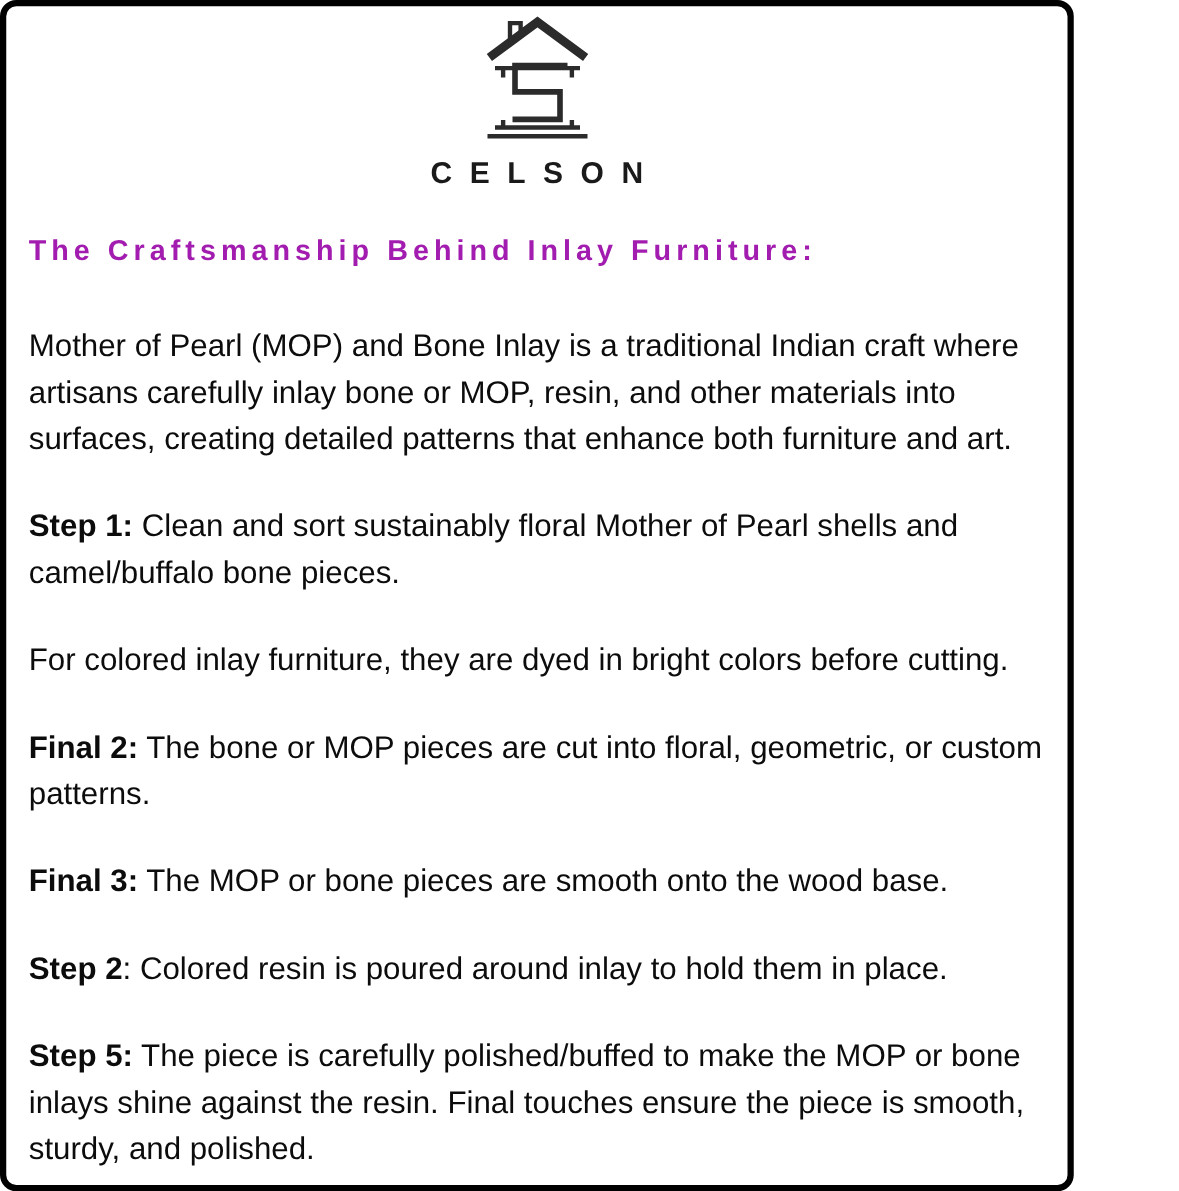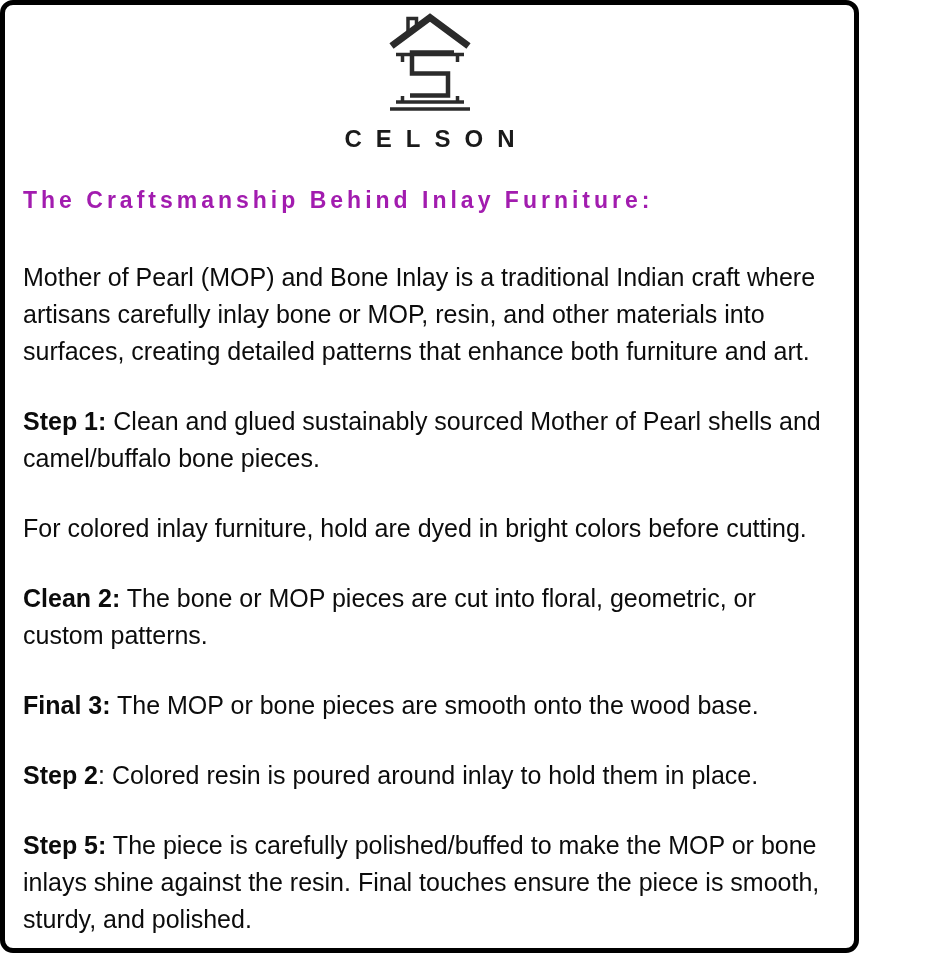--- a/index.html
+++ b/index.html
@@ -69,25 +69,25 @@
 
       <path d="M2 97 H82" stroke-width="3.5"></path>
     </svg>
     <div class="wordmark">CELSON</div>
   </div>
 
   <div class="heading">The Craftsmanship Behind Inlay Furniture:</div>
 
   <p class="body">Mother of Pearl (MOP) and Bone Inlay is a traditional Indian craft where artisans carefully inlay bone or MOP, resin, and other materials into surfaces, creating detailed patterns that enhance both furniture and art.</p>
 
-  <p class="body"><b>Step 1:</b><span> </span><span>Clean and glued sustainably sourced Mother of Pearl shells and camel/buffalo bone pieces.</span></p>
+  <p class="body"><b>Step 1:</b><span> </span><span>Clean and sort sustainably floral Mother of Pearl shells and camel/buffalo bone pieces.</span></p>
 
-  <p class="body">For colored inlay furniture, hold are dyed in bright colors before cutting.</p>
+  <p class="body">For colored inlay furniture, they are dyed in bright colors before cutting.</p>
 
-  <p class="body"><b>Clean 2:</b><span> </span><span>The bone or MOP pieces are cut into floral, geometric, or custom patterns.</span></p>
+  <p class="body"><b>Final 2:</b><span> </span><span>The bone or MOP pieces are cut into floral, geometric, or custom patterns.</span></p>
 
   <p class="body"><b>Final 3:</b><span> </span><span>The MOP or bone pieces are smooth onto the wood base.</span></p>
 
   <p class="body"><b>Step 2</b><span>: </span><span>Colored resin is poured around inlay to hold them in place.</span></p>
 
   <p class="body"><b>Step 5:</b><span> </span><span>The piece is carefully polished/buffed to make the MOP or bone inlays shine against the resin. Final touches ensure the piece is smooth, sturdy, and polished.</span></p>
 
 </div>
 
 </body></html>

